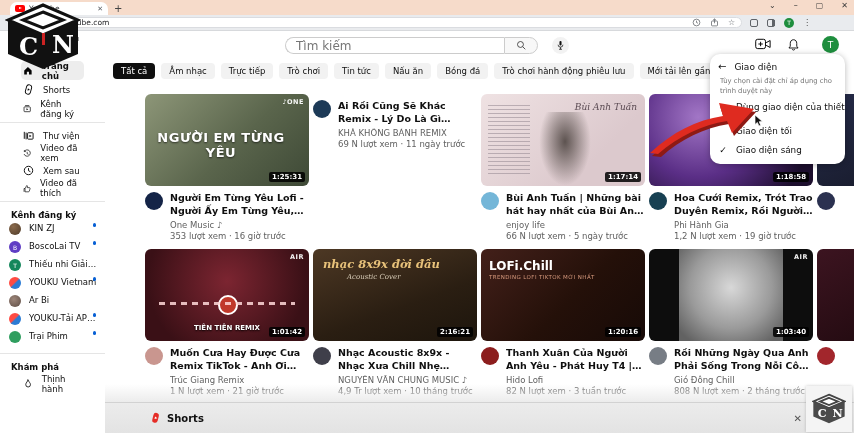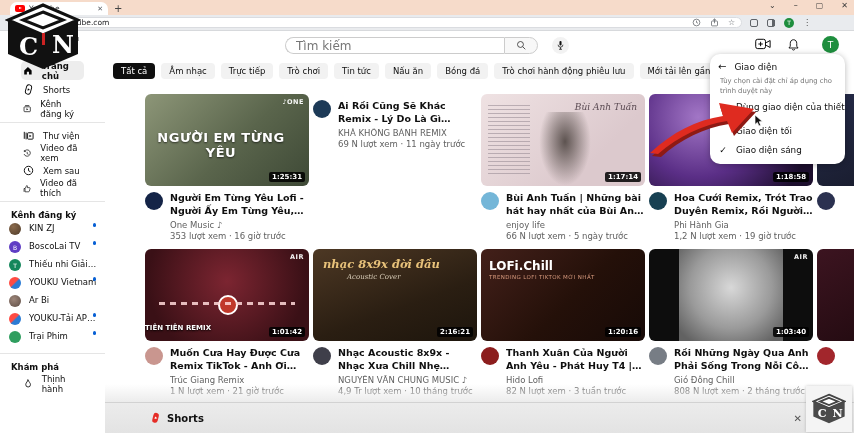--- a/index.html
+++ b/index.html
@@ -83,21 +83,21 @@
   .t2:before { content:""; position:absolute; left:8px; right:8px; top:56px; height:10px; border-top:2px solid #ff3fa4; border-radius:50%; box-shadow:0 -3px 6px rgba(255,63,164,.7); }
   .t2 .low { position:absolute; left:6px; bottom:14px; color:#fff; font-size:6.5px; font-weight:bold; text-shadow:0 0 3px #b0f; }
   .t3 { background:linear-gradient(135deg,#efe2e3,#dcc9cd 70%); }
   .t3:before { content:""; position:absolute; left:58px; top:18px; width:52px; height:74px; background:radial-gradient(ellipse at 50% 40%,#5d5350,#0000 70%); }
   .t3 .cursive { position:absolute; right:8px; top:8px; color:#5a4a52; font-size:9px; font-style:italic; font-family:"DejaVu Serif","Liberation Serif",serif; text-align:right; line-height:1.2; }
   .t3 .lines { position:absolute; left:7px; top:8px; width:42px; height:72px; background:repeating-linear-gradient(#0000 0 3px,#9a8d96 3px 4px); opacity:.6; }
   .t4 { background:radial-gradient(circle at 30% 25%,#a276c6,#5a2e86 45%,#1c0e2d 85%); }
   .t5 { background:radial-gradient(circle at 50% 35%,#7c2531,#3a1016 78%); }
   .t5:before { content:""; position:absolute; left:73px; top:46px; width:16px; height:16px; border-radius:50%; background:#c0392b; border:2px solid #fff; }
   .t5:after { content:""; position:absolute; left:14px; right:14px; top:53px; height:3px; background:repeating-linear-gradient(90deg,#ffd9d9 0 6px,#0000 6px 11px); opacity:.85; }
-  .t5 .low { position:absolute; left:0; right:0; bottom:9px; color:#fff; font-size:7px; font-weight:bold; text-shadow:0 1px 2px #000; }
+  .t5 .low { position:absolute; left:0; right:0; bottom:9px; text-align:center; color:#fff; font-size:7px; font-weight:bold; text-shadow:0 1px 2px #000; }
   .t6 { background:linear-gradient(160deg,#4d3824,#2a1e12 60%,#1d150c); }
   .t6 .gold { position:absolute; left:10px; top:8px; color:#e8c27a; font-size:11.5px; font-weight:bold; font-style:italic; font-family:"DejaVu Serif","Liberation Serif",serif; }
   .t6 .sub { position:absolute; left:34px; top:24px; color:#d9cdb8; font-size:7px; font-style:italic; font-family:"DejaVu Serif","Liberation Serif",serif; }
   .t7 { background:linear-gradient(135deg,#43201a,#241009 55%,#170a07); }
   .t7 .big { position:absolute; left:8px; top:10px; color:#fff; font-size:12px; font-weight:bold; }
   .t7 .sub { position:absolute; left:8px; top:25px; color:#d89a7e; font-size:5.5px; letter-spacing:.4px; }
   .t8 { background:#0d0d0d; }
   .t8:before { content:""; position:absolute; left:30px; right:30px; top:0; bottom:0; background:radial-gradient(circle at 50% 42%,#d8d8d8,#9a9a9a 55%,#626262 90%); }
   .tp1 { background:linear-gradient(150deg,#262c4a,#12141f); }
   .tp2 { background:linear-gradient(150deg,#3c1420,#160609); }

